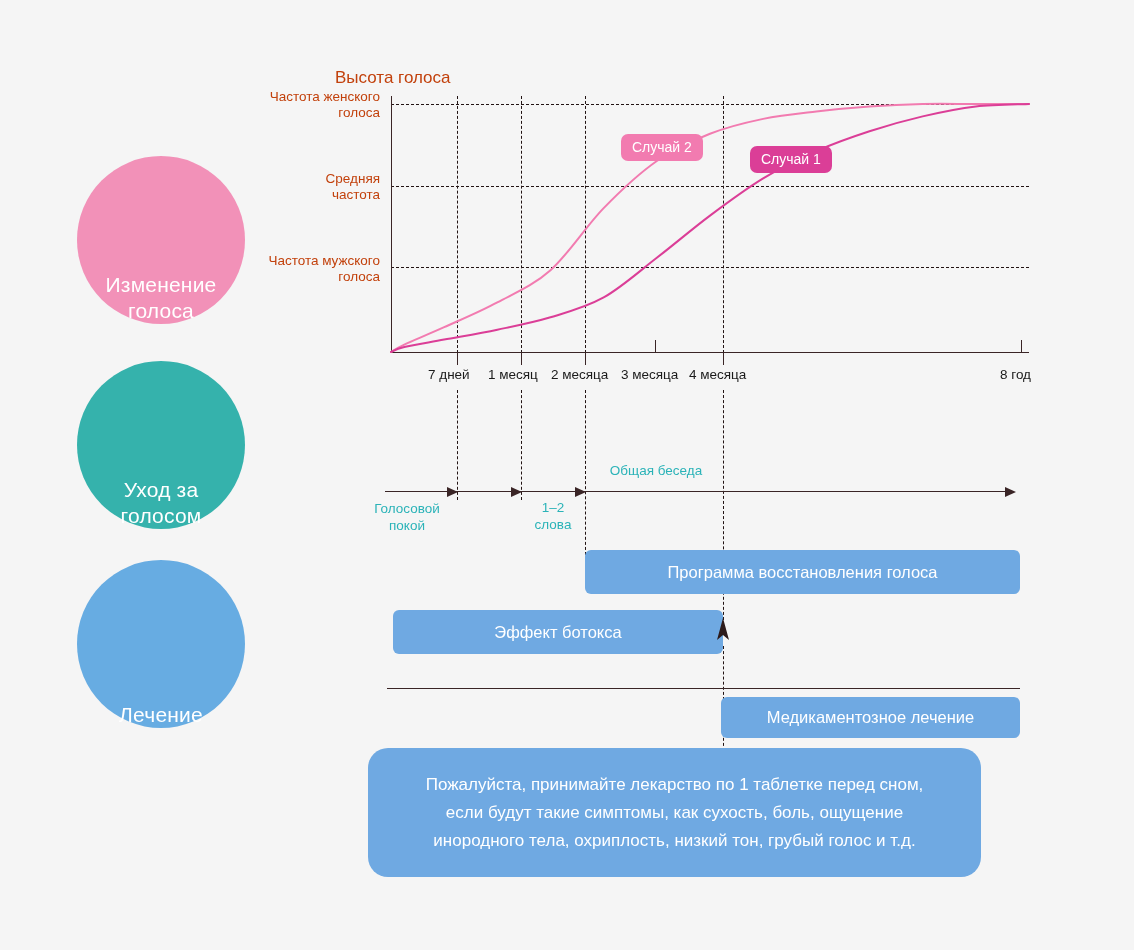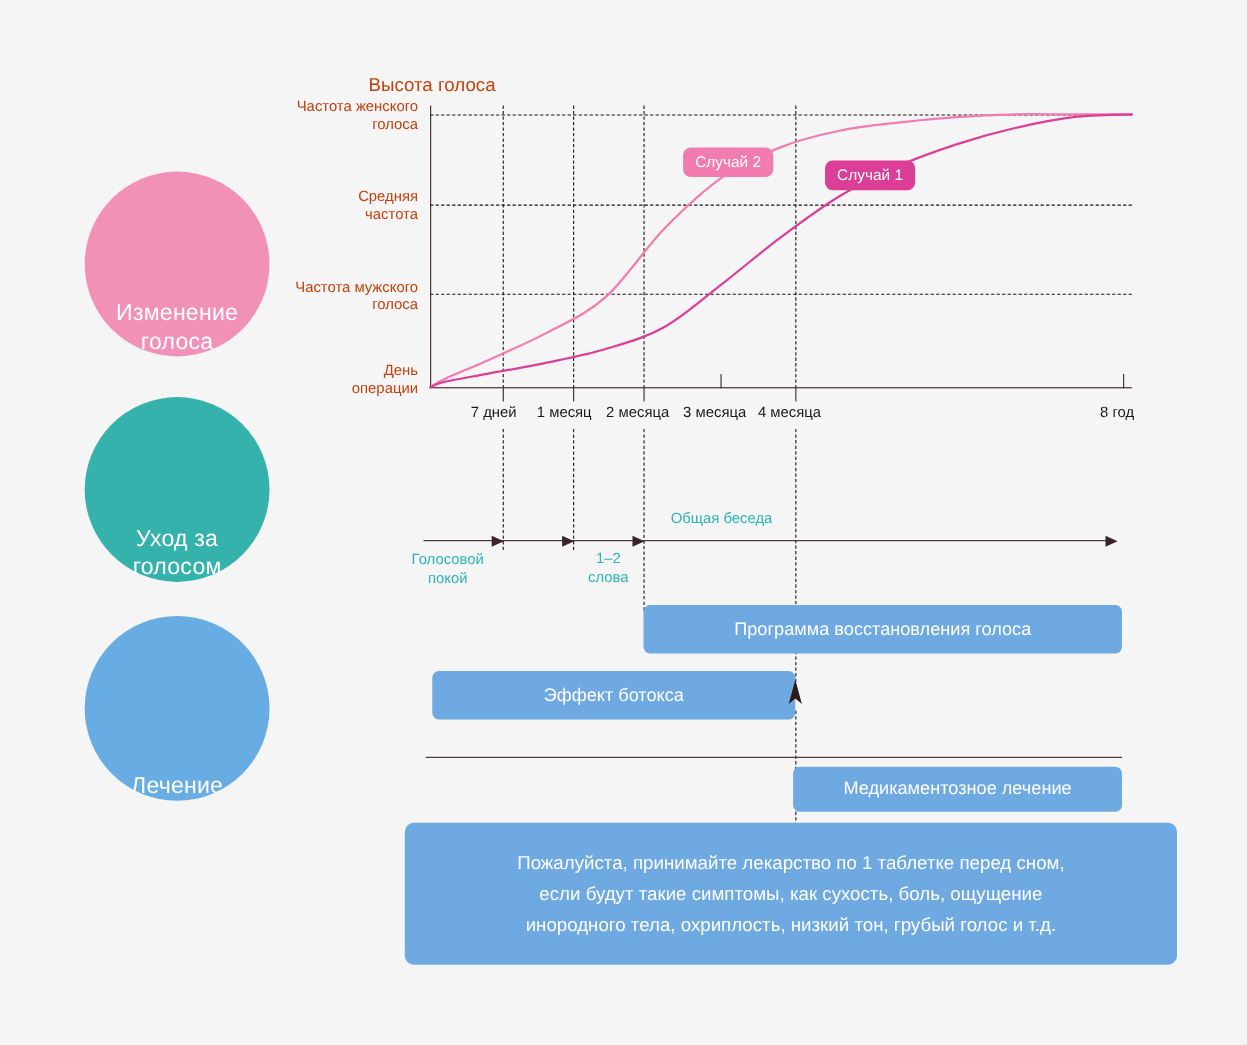--- a/index.html
+++ b/index.html
@@ -73,22 +73,22 @@
     display:flex;align-items:center;justify-content:center;
     box-sizing:border-box;padding:0 14px;
   }
   #bar-voice-program{left:585px;top:550px;width:435px;height:44px;}
   #bar-botox{left:393px;top:610px;width:330px;height:44px;}
   #bar-medication{left:721px;top:697px;width:299px;height:41px;}
 
   #divider-line{position:absolute;left:387px;top:688px;width:633px;height:0;border-top:1px solid #3a2526;}
 
   #note-box{
-    position:absolute;left:368px;top:748px;width:702px;height:129px;
-    background:#6FA9E2;border-radius:8px;color:#fff;
+    position:absolute;left:368px;top:748px;width:613px;height:129px;
+    background:#6FA9E2;border-radius:20px;color:#fff;
     font-size:17px;line-height:28px;text-align:center;
     display:flex;align-items:center;justify-content:center;
     box-sizing:border-box;padding:0 22px;white-space:pre-line;
   }
 
   #botox-marker{position:absolute;left:714px;top:616px;}
 </style>
 </head>
 <body>
 
@@ -109,22 +109,20 @@
   <div id="chart-panel">
 
     <div id="chart-axis-title">Высота голоса</div>
 
     <div class="ylab" style="left:210px;top:89px;width:170px;">Частота женского
 голоса</div>
     <div class="ylab" style="left:210px;top:171px;width:170px;">Средняя
 частота</div>
     <div class="ylab" style="left:210px;top:253px;width:170px;">Частота мужского
 голоса</div>
-    <div class="ylab" style="left:210px;top:329px;width:170px;">День
-операции</div>
 
     <div class="grid-h" style="left:391px;top:104px;width:638px;"></div>
     <div class="grid-h" style="left:391px;top:186px;width:638px;"></div>
     <div class="grid-h" style="left:391px;top:267px;width:638px;"></div>
 
     <div class="grid-v" style="left:457px;top:96px;height:257px;"></div>
     <div class="grid-v" style="left:521px;top:96px;height:257px;"></div>
     <div class="grid-v" style="left:585px;top:96px;height:257px;"></div>
     <div class="grid-v" style="left:723px;top:96px;height:257px;"></div>
 

